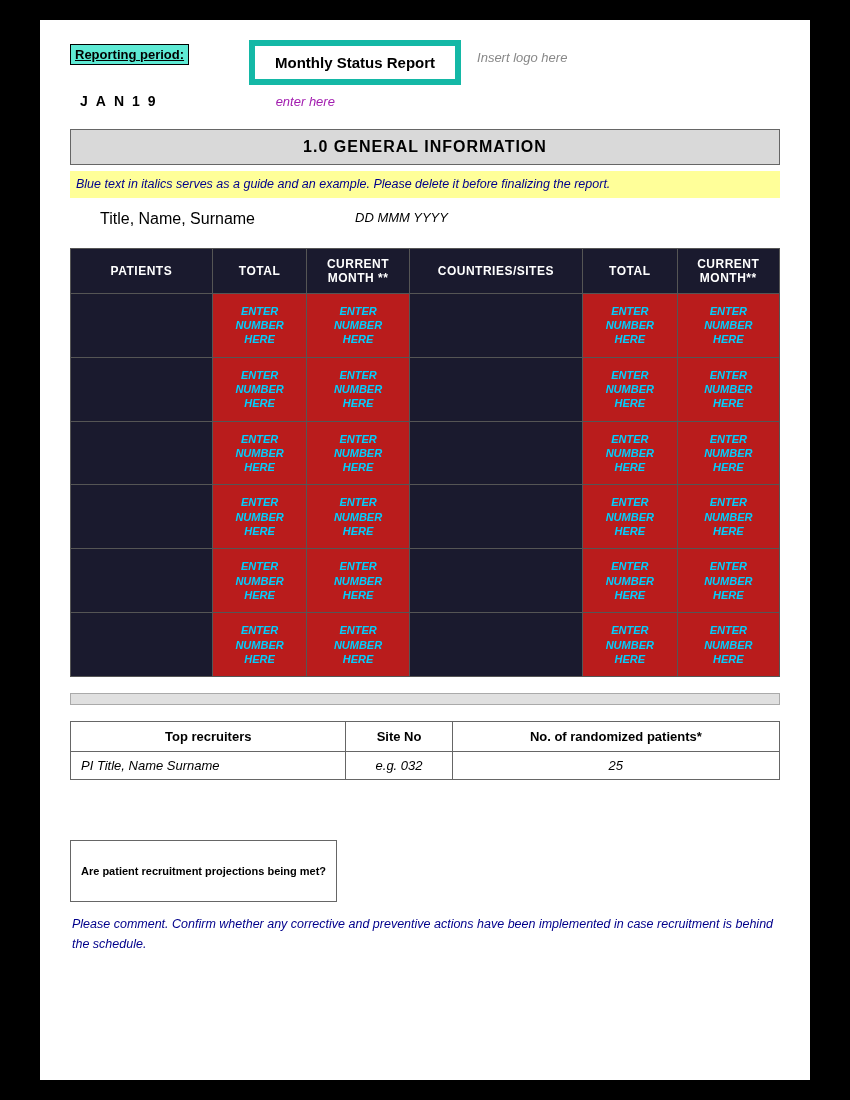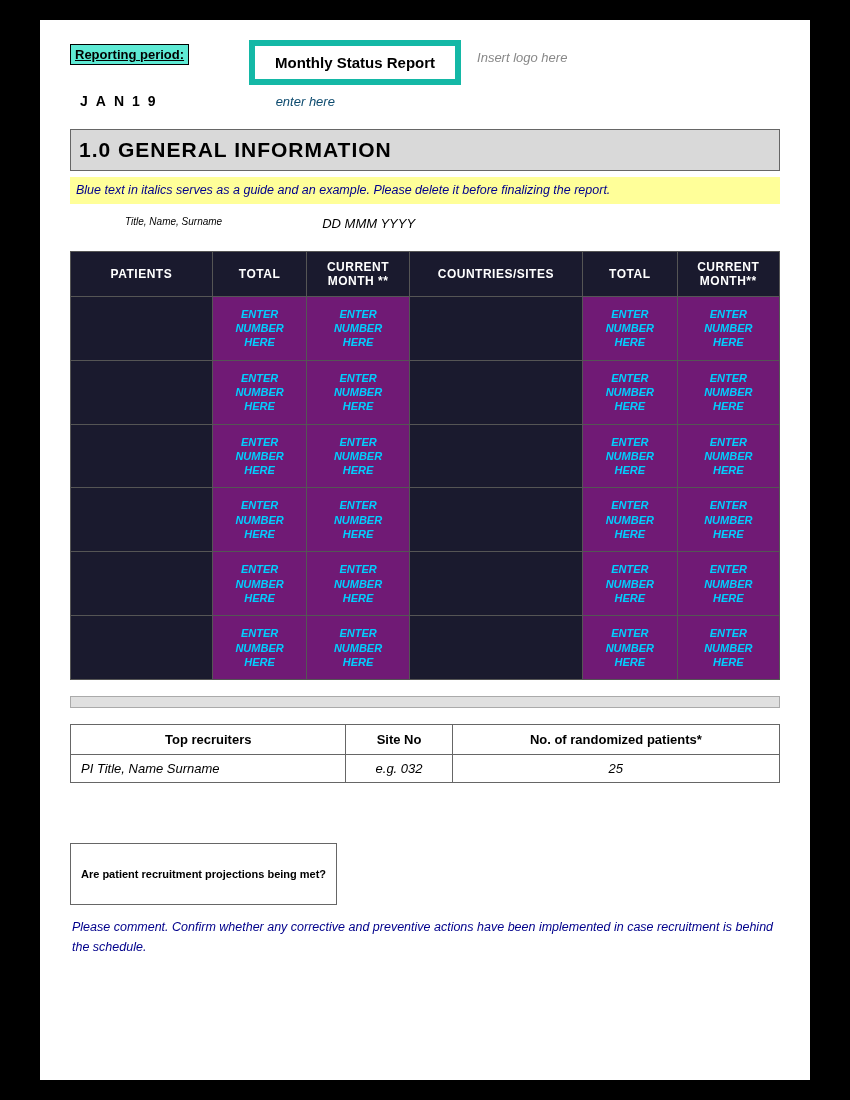--- a/index.html
+++ b/index.html
@@ -62,30 +62,31 @@
       gap: 0;
     }
     .date-chars {
       display: flex;
       gap: 8px;
       font-size: 14px;
       font-weight: bold;
     }
     .date-enter {
       font-style: italic;
-      color: #0c4a6e;
+      color: #a21caf;
       font-size: 13px;
       margin-left: 120px;
     }
 
     
     .section-header {
       background: #d9d9d9;
       border: 1.5px solid #666;
-      font-size: 21px;
+      text-align: center;
+      font-size: 16px;
       font-weight: bold;
       letter-spacing: 1px;
       padding: 8px;
       margin-bottom: 6px;
     }
 
     
     .guide-text {
       color: #00008B;
       font-style: italic;
@@ -97,23 +98,21 @@
     }
 
     
     .title-date-row {
       display: flex;
       gap: 100px;
       margin-bottom: 20px;
       margin-left: 30px;
     }
     .title-name-text {
-      font-style: italic;
-      font-size: 10px;
-      margin-left: 25px;
+      font-size: 16px;
     }
     .date-text {
       font-style: italic;
       font-size: 13px;
     }
 
     
     .main-table {
       width: 100%;
       border-collapse: collapse;
@@ -124,21 +123,21 @@
       background: #1a1a2e;
       color: #fff;
       font-size: 12px;
       font-weight: bold;
       text-align: center;
       padding: 8px 4px;
       border: 1px solid #555;
       letter-spacing: 0.5px;
     }
     .main-table td {
-      background: #701a75;
+      background: #b91c1c;
       color: #00cfff;
       font-size: 11px;
       font-weight: bold;
       font-style: italic;
       text-align: center;
       padding: 10px 4px;
       border: 1px solid #555;
       line-height: 1.3;
       vertical-align: middle;
     }

